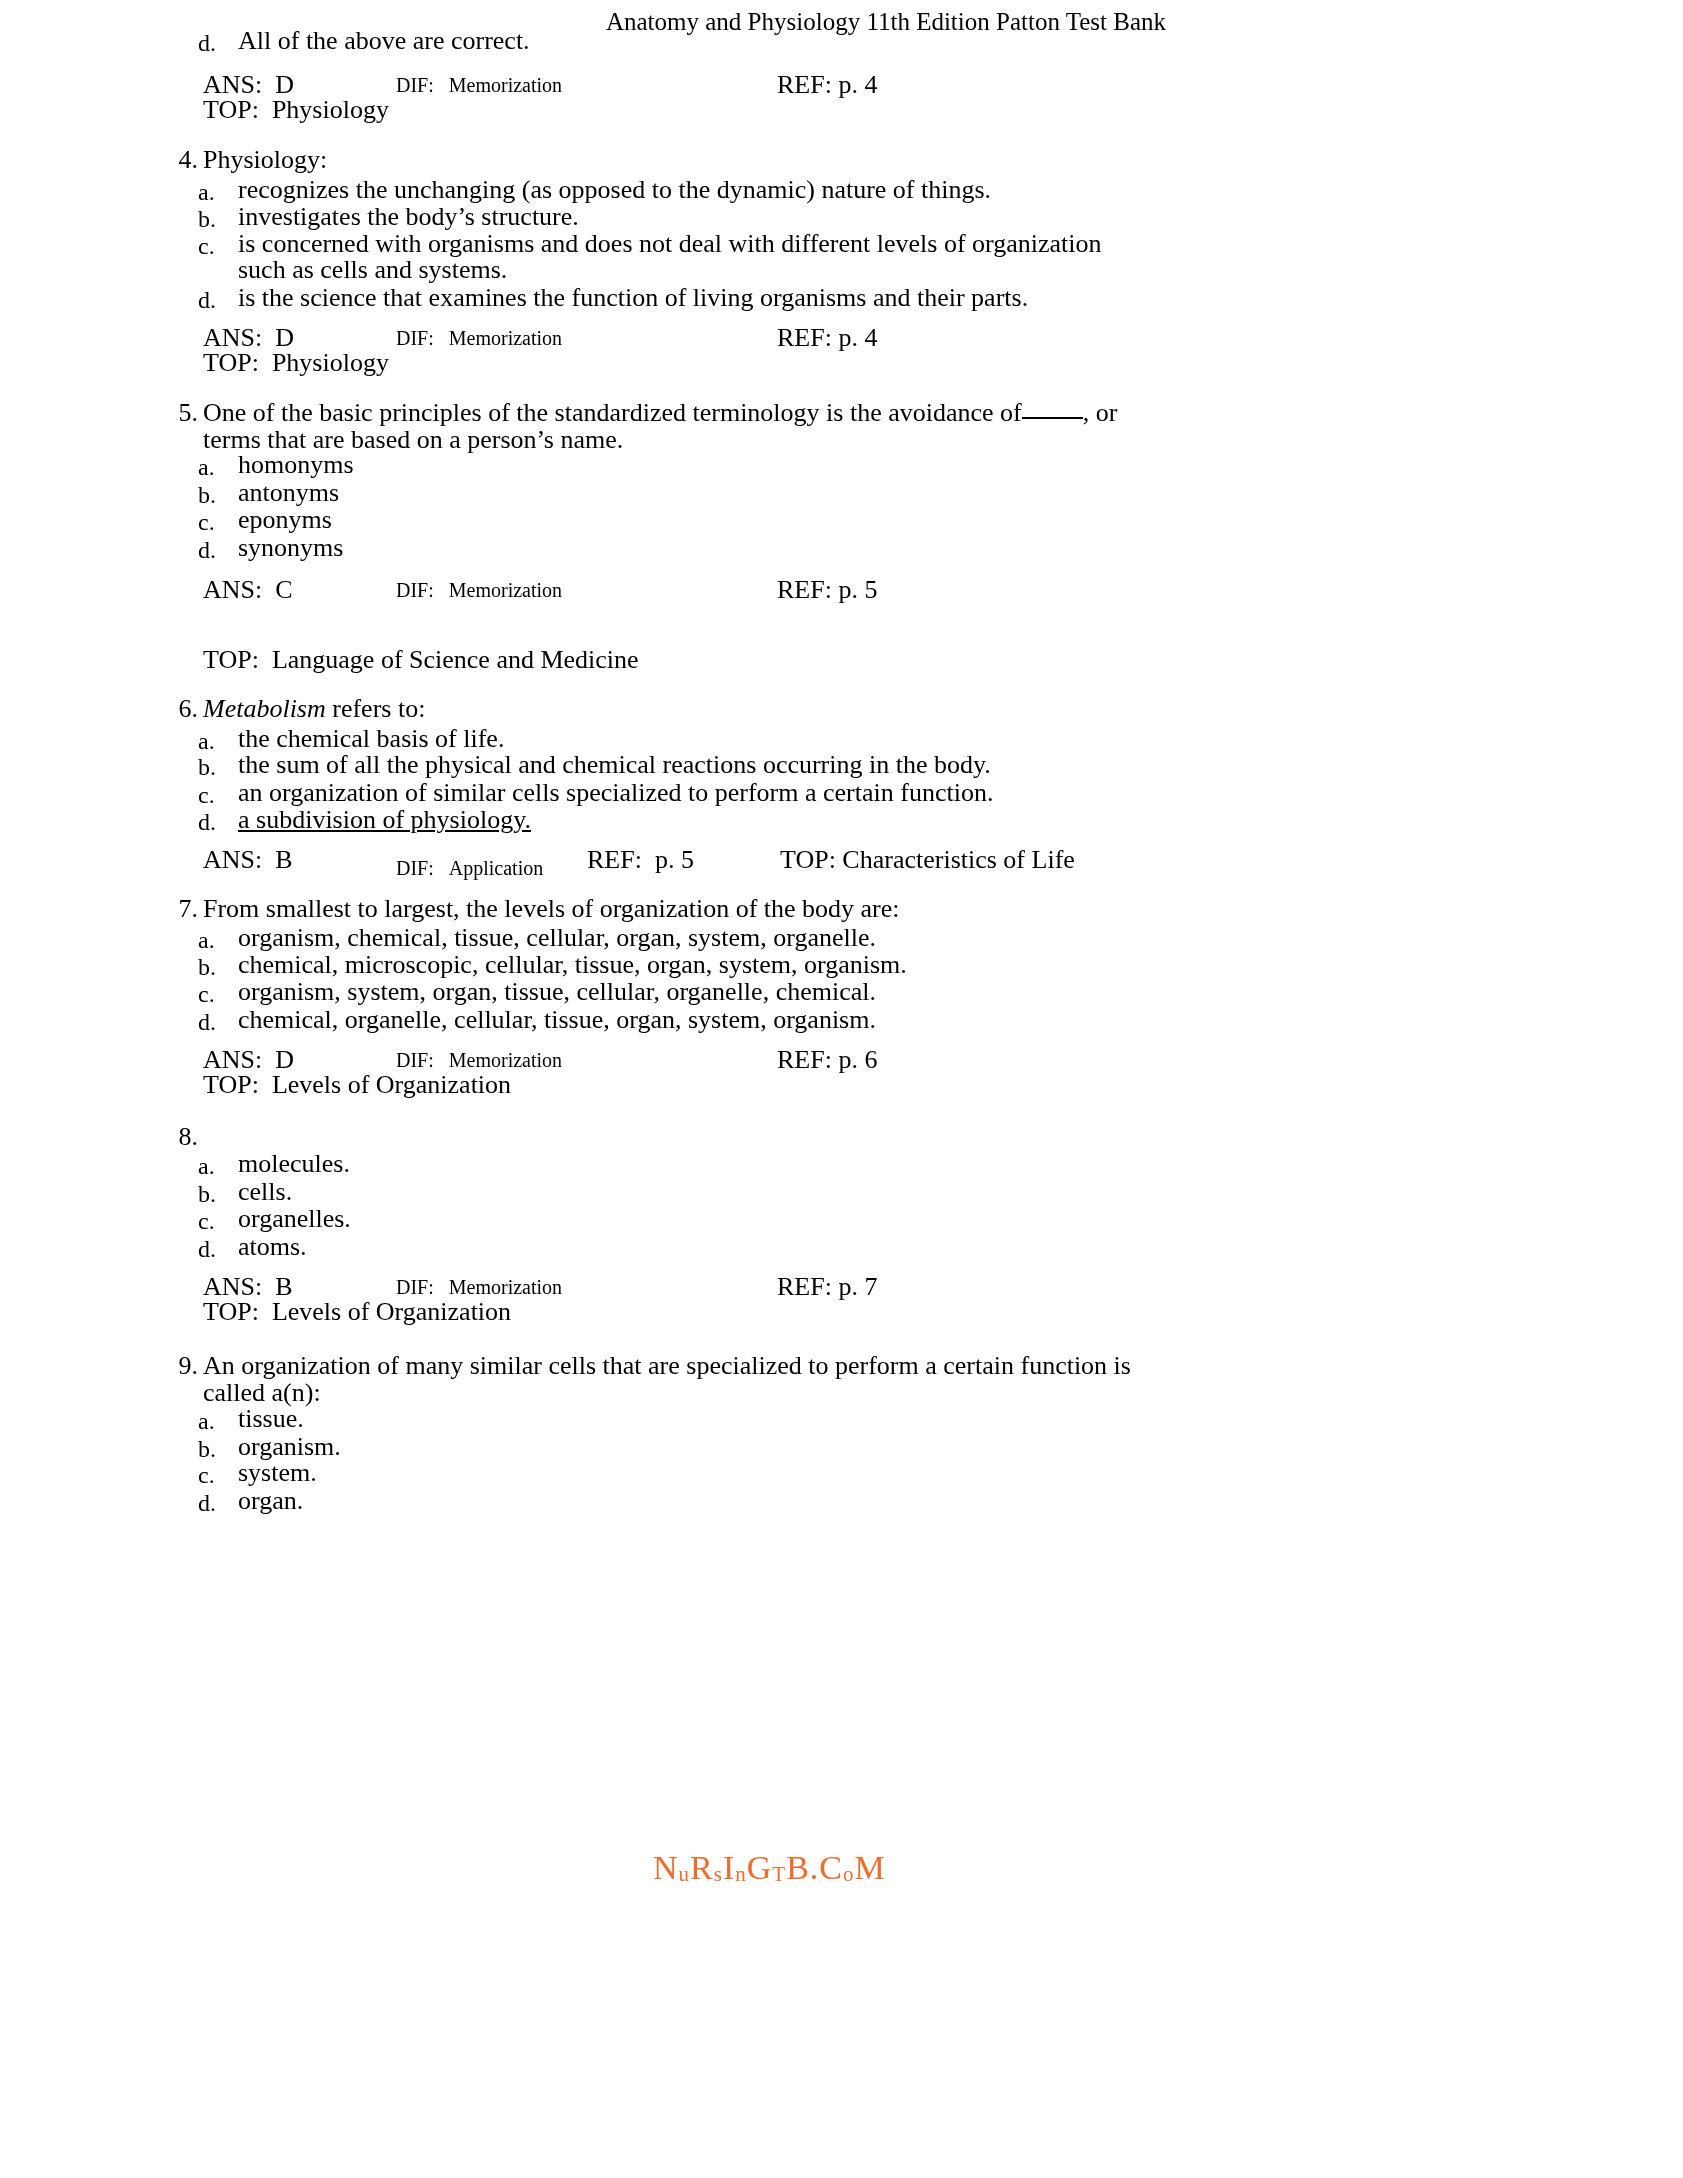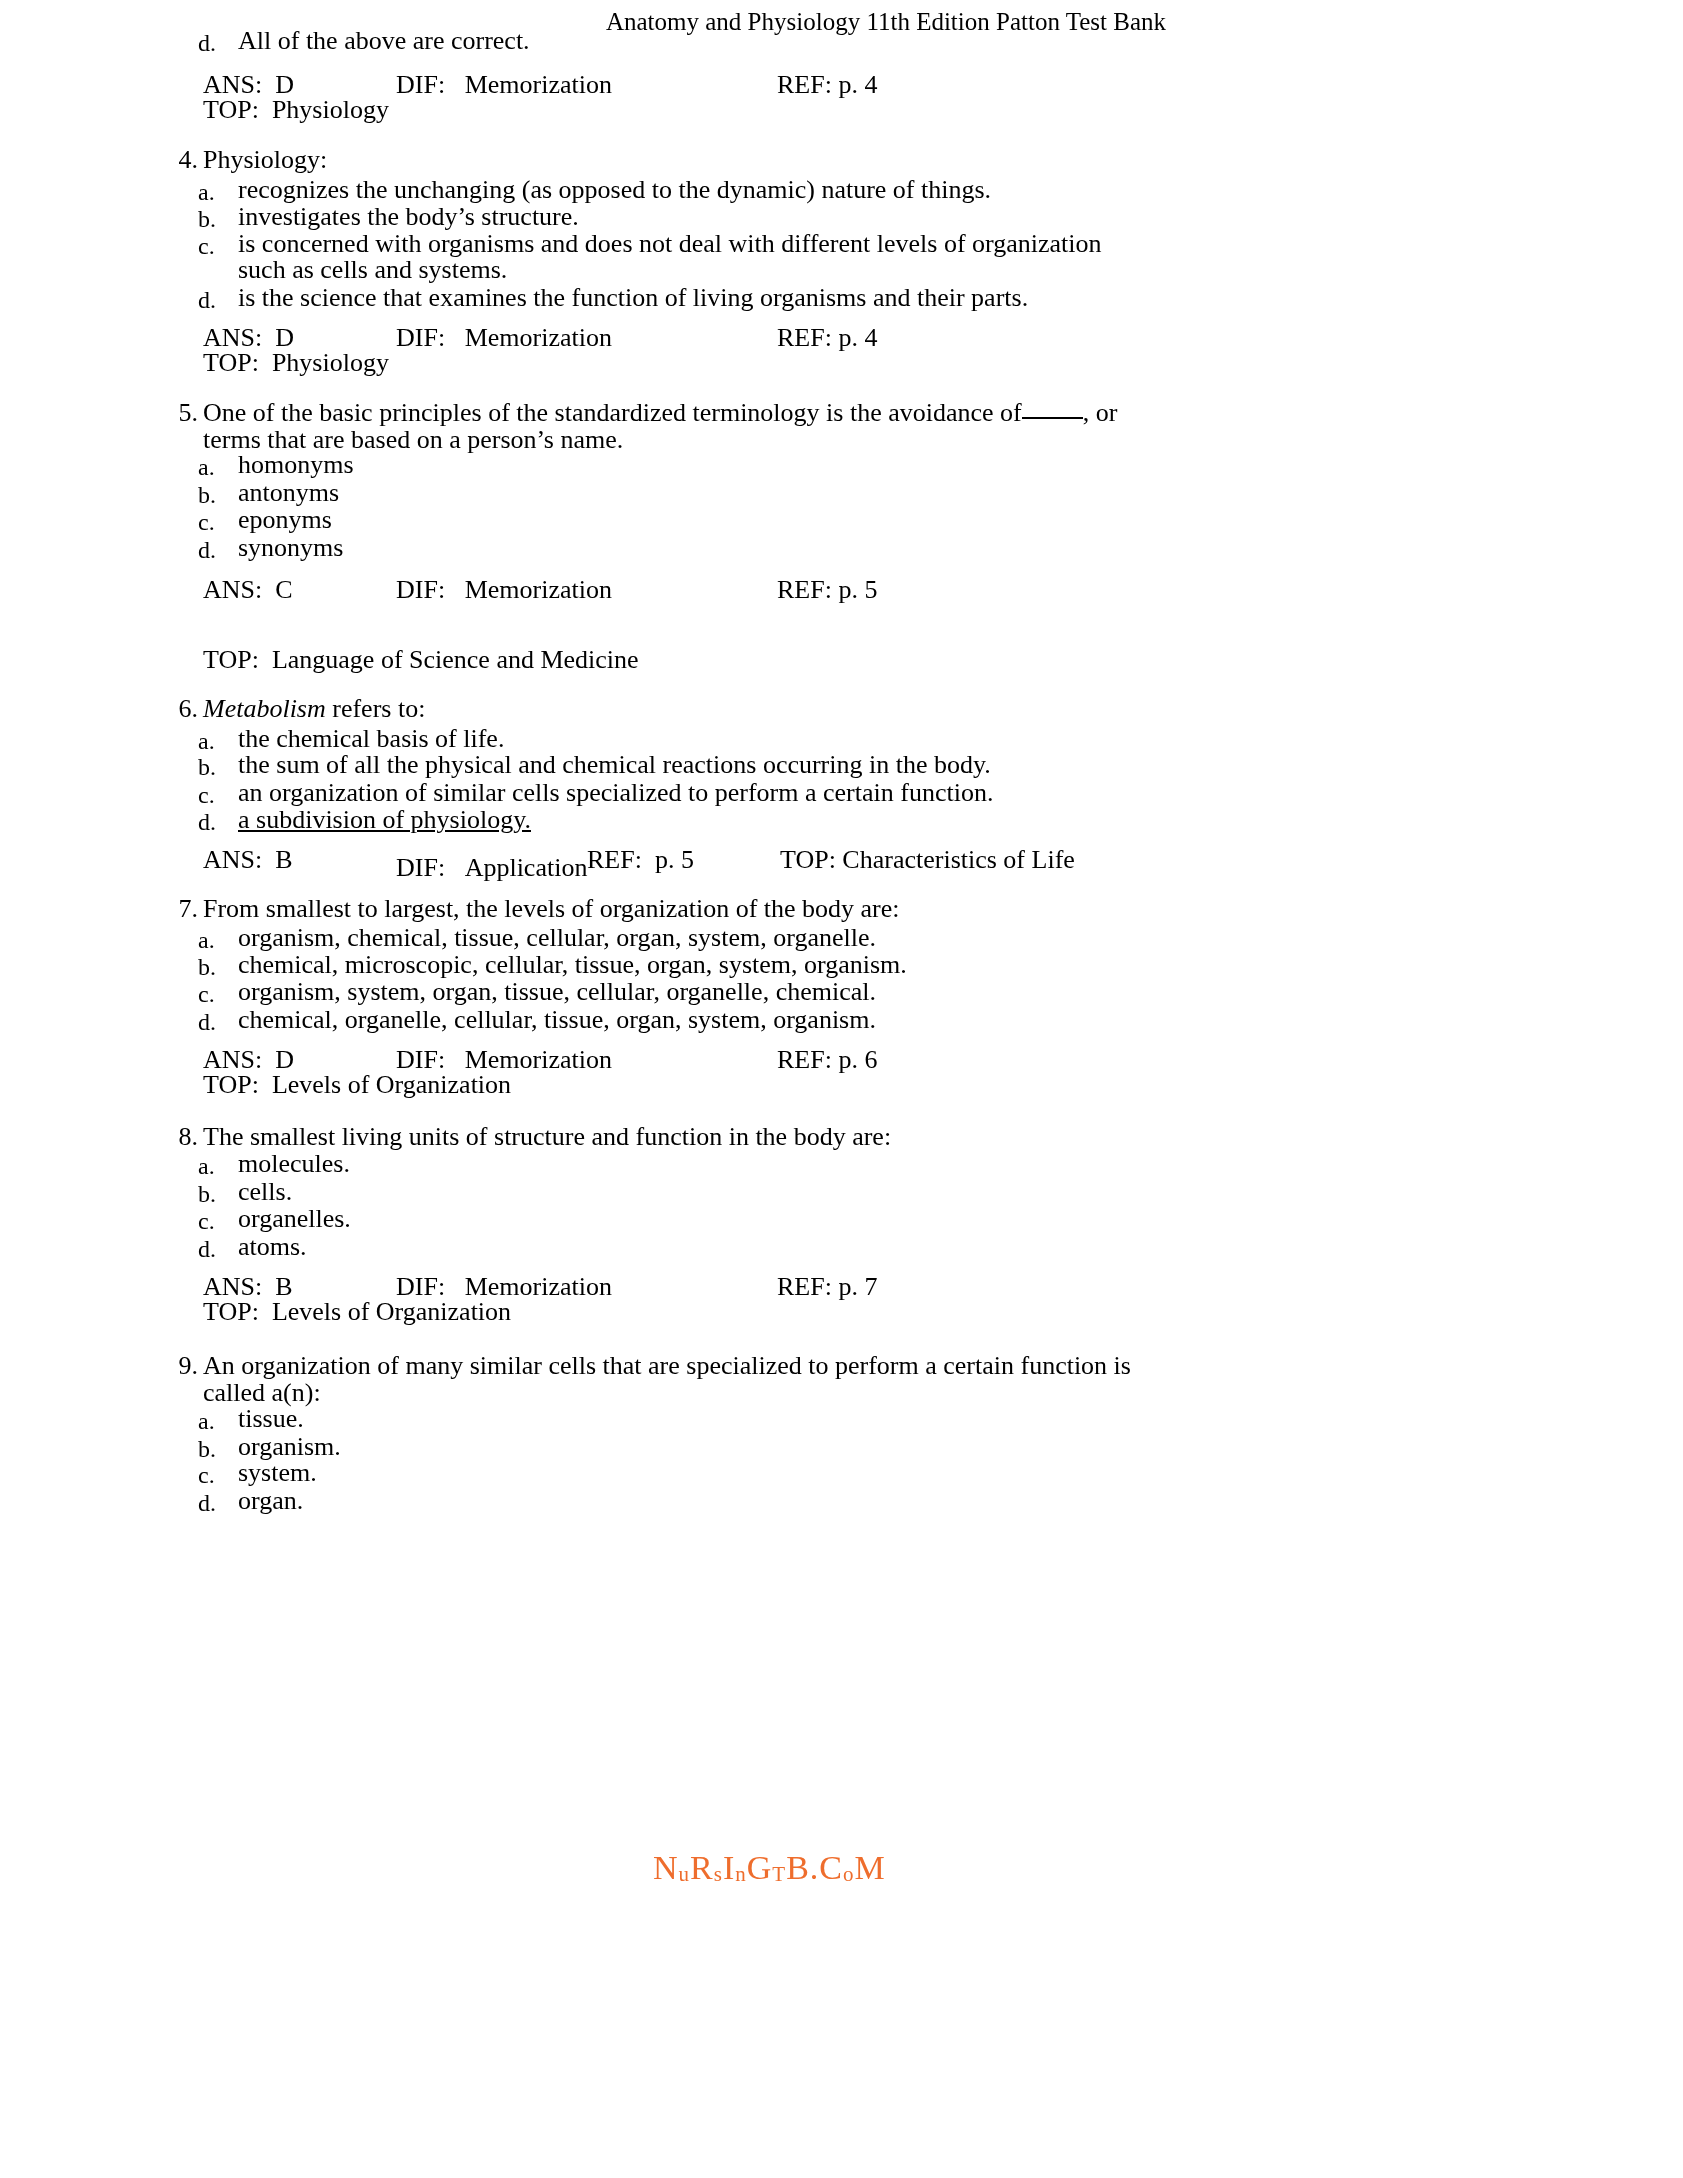--- a/index.html
+++ b/index.html
@@ -58,21 +58,21 @@
     white-space: nowrap;
   }
   .meta-ans {
     position: absolute;
     font-size: 26px;
     line-height: 36px;
     white-space: nowrap;
   }
   .meta-col-dif {
     position: absolute;
-    font-size: 26px;
+    font-size: 20px;
     line-height: 36px;
     white-space: nowrap;
   }
   .meta-col-ref {
     position: absolute;
     font-size: 26px;
     line-height: 36px;
     white-space: nowrap;
   }
   .meta-col-top {
@@ -199,21 +199,20 @@
 
   <div class="opt-letter" style="left:198px; top:1005px;">d.</div>
   <div class="opt-text" style="left:238px; top:1003px;">chemical, organelle, cellular, tissue, organ, system, organism.</div>
 
   <div class="meta-ans" style="left:203px; top:1042px;"><span>ANS:</span>&nbsp;&nbsp;<span>D</span></div>
   <div class="meta-col-dif" style="left:396px; top:1042px;"><span>DIF:</span>&nbsp;&nbsp;&nbsp;<span>Memorization</span></div>
   <div class="meta-col-ref" style="left:777px; top:1042px;"><span>REF:</span>&nbsp;<span>p. 6</span></div>
   <div class="meta-ans" style="left:203px; top:1067px;"><span>TOP:</span>&nbsp;&nbsp;<span>Levels of Organization</span></div>
 
   <div class="num" style="left:158px; top:1119px;">8.</div>
-  <div class="q" style="left:203px; top:1119px;">The smallest living units of structure and function in the body are:</div>
 
   <div class="opt-letter" style="left:198px; top:1149px;">a.</div>
   <div class="opt-text" style="left:238px; top:1147px;text-align:right;">molecules.</div>
 
   <div class="opt-letter" style="left:198px; top:1177px;">b.</div>
   <div class="opt-text" style="left:238px; top:1175px;">cells.</div>
 
   <div class="opt-letter" style="left:198px; top:1204px;">c.</div>
   <div class="opt-text" style="left:238px; top:1202px;">organelles.</div>
 

